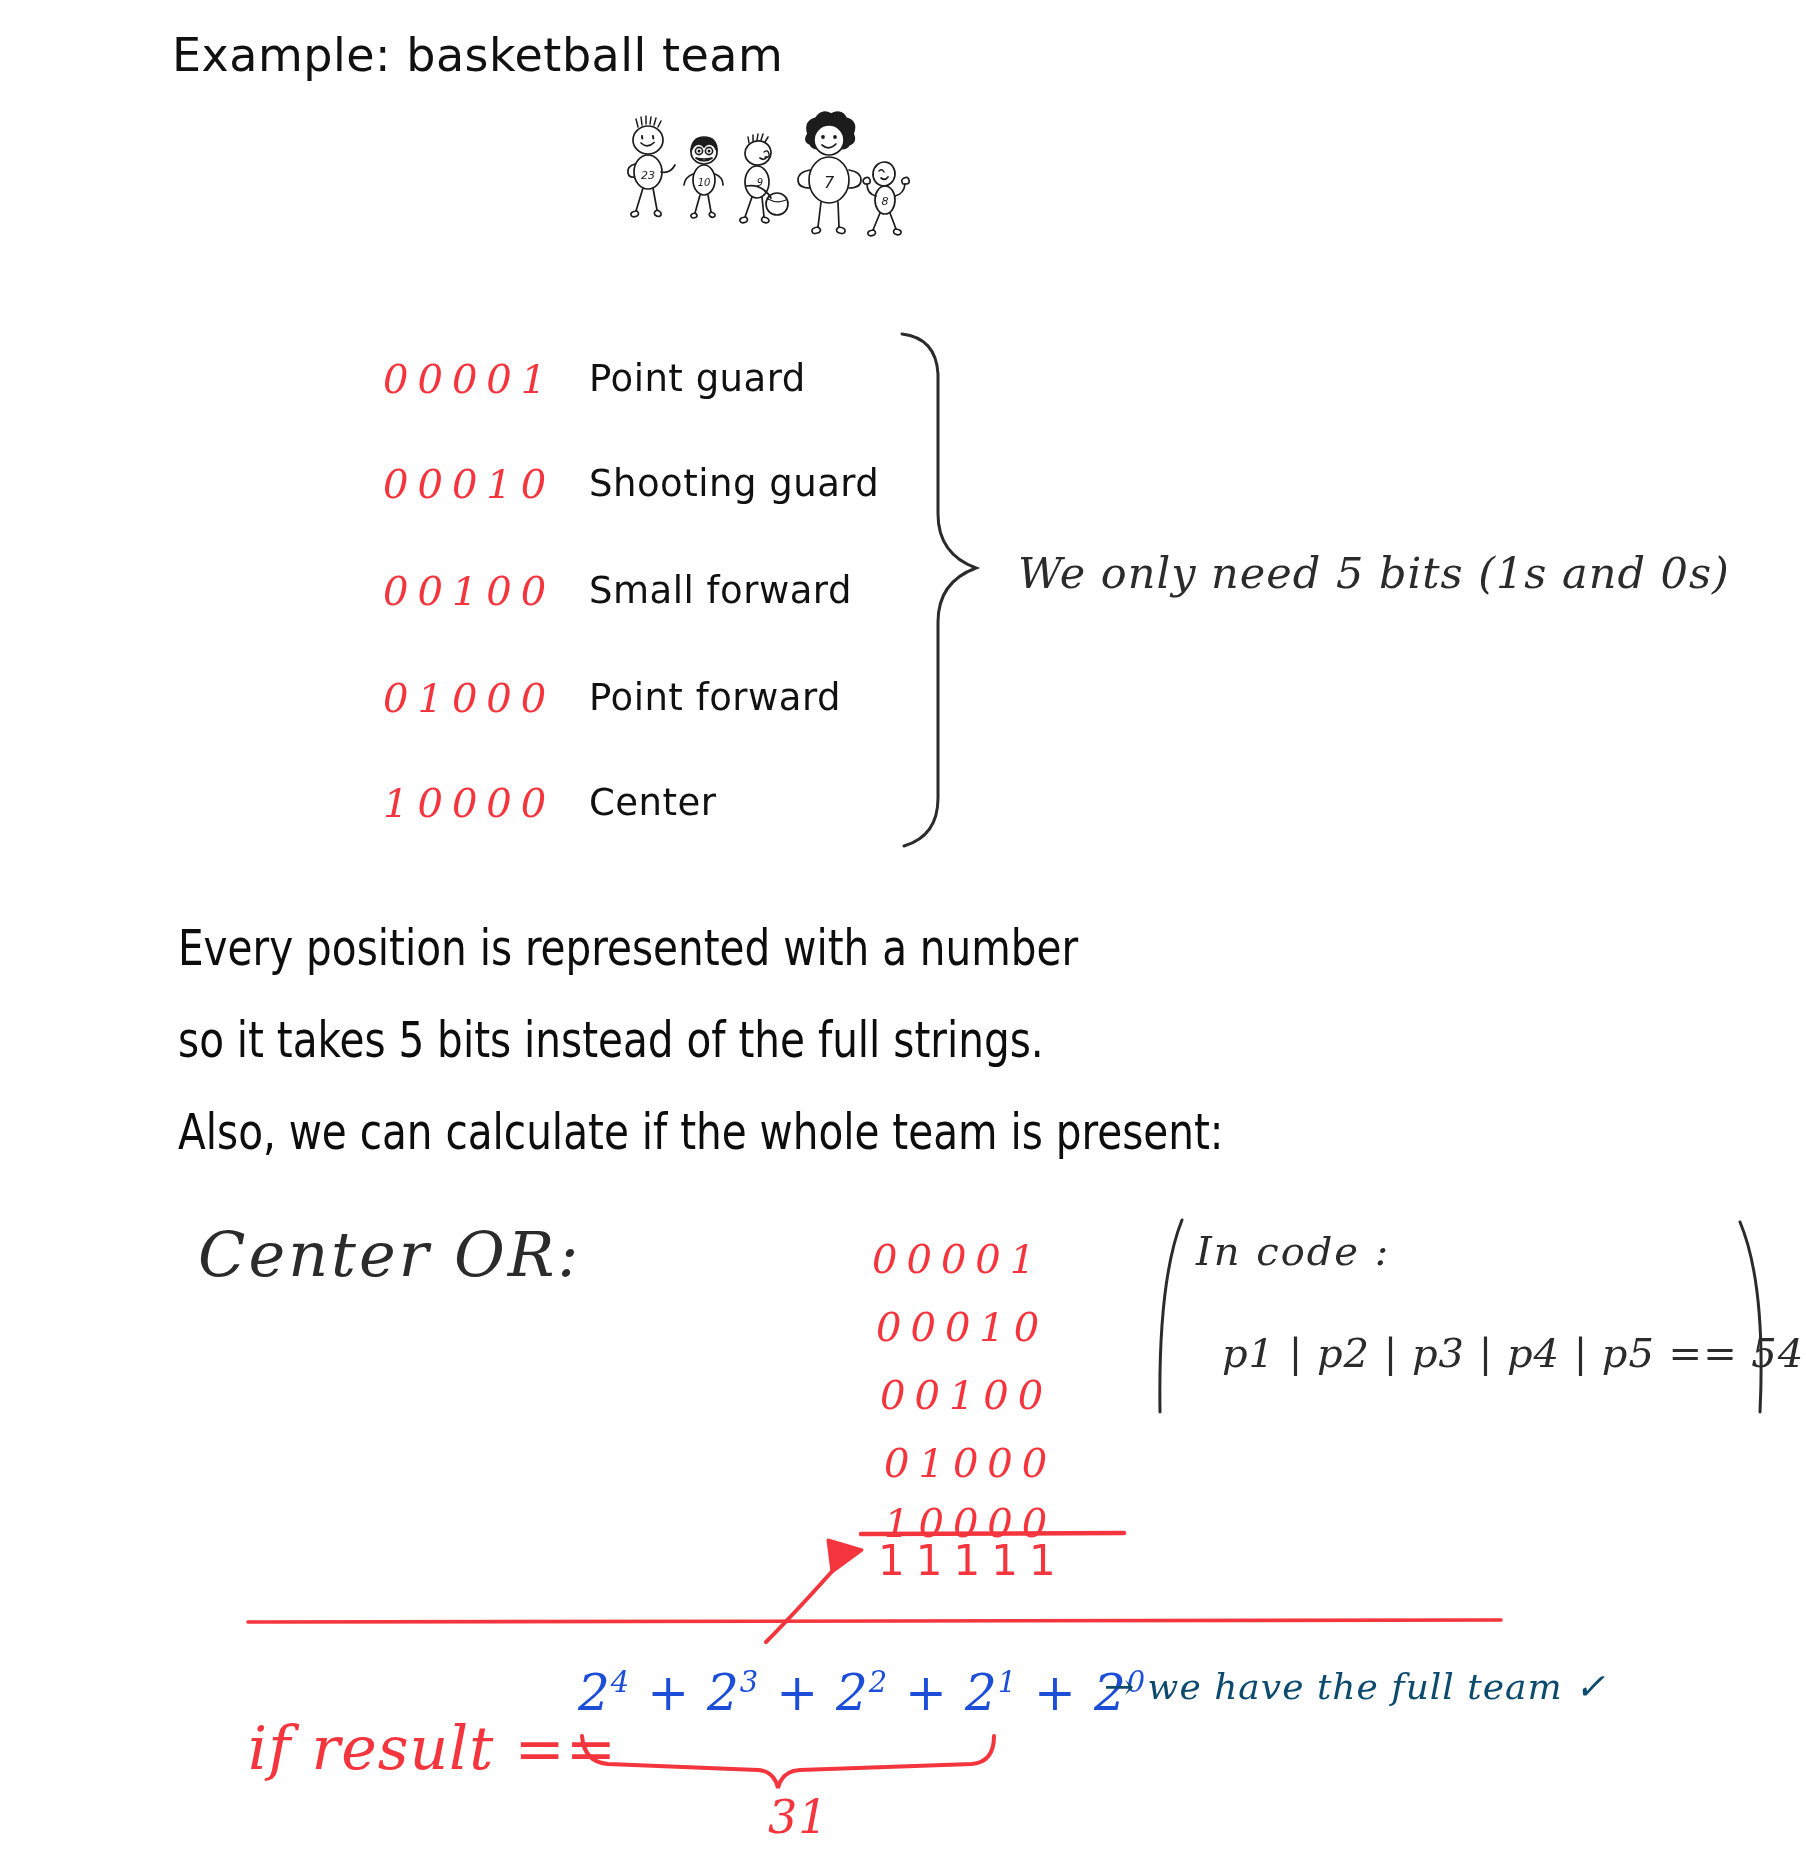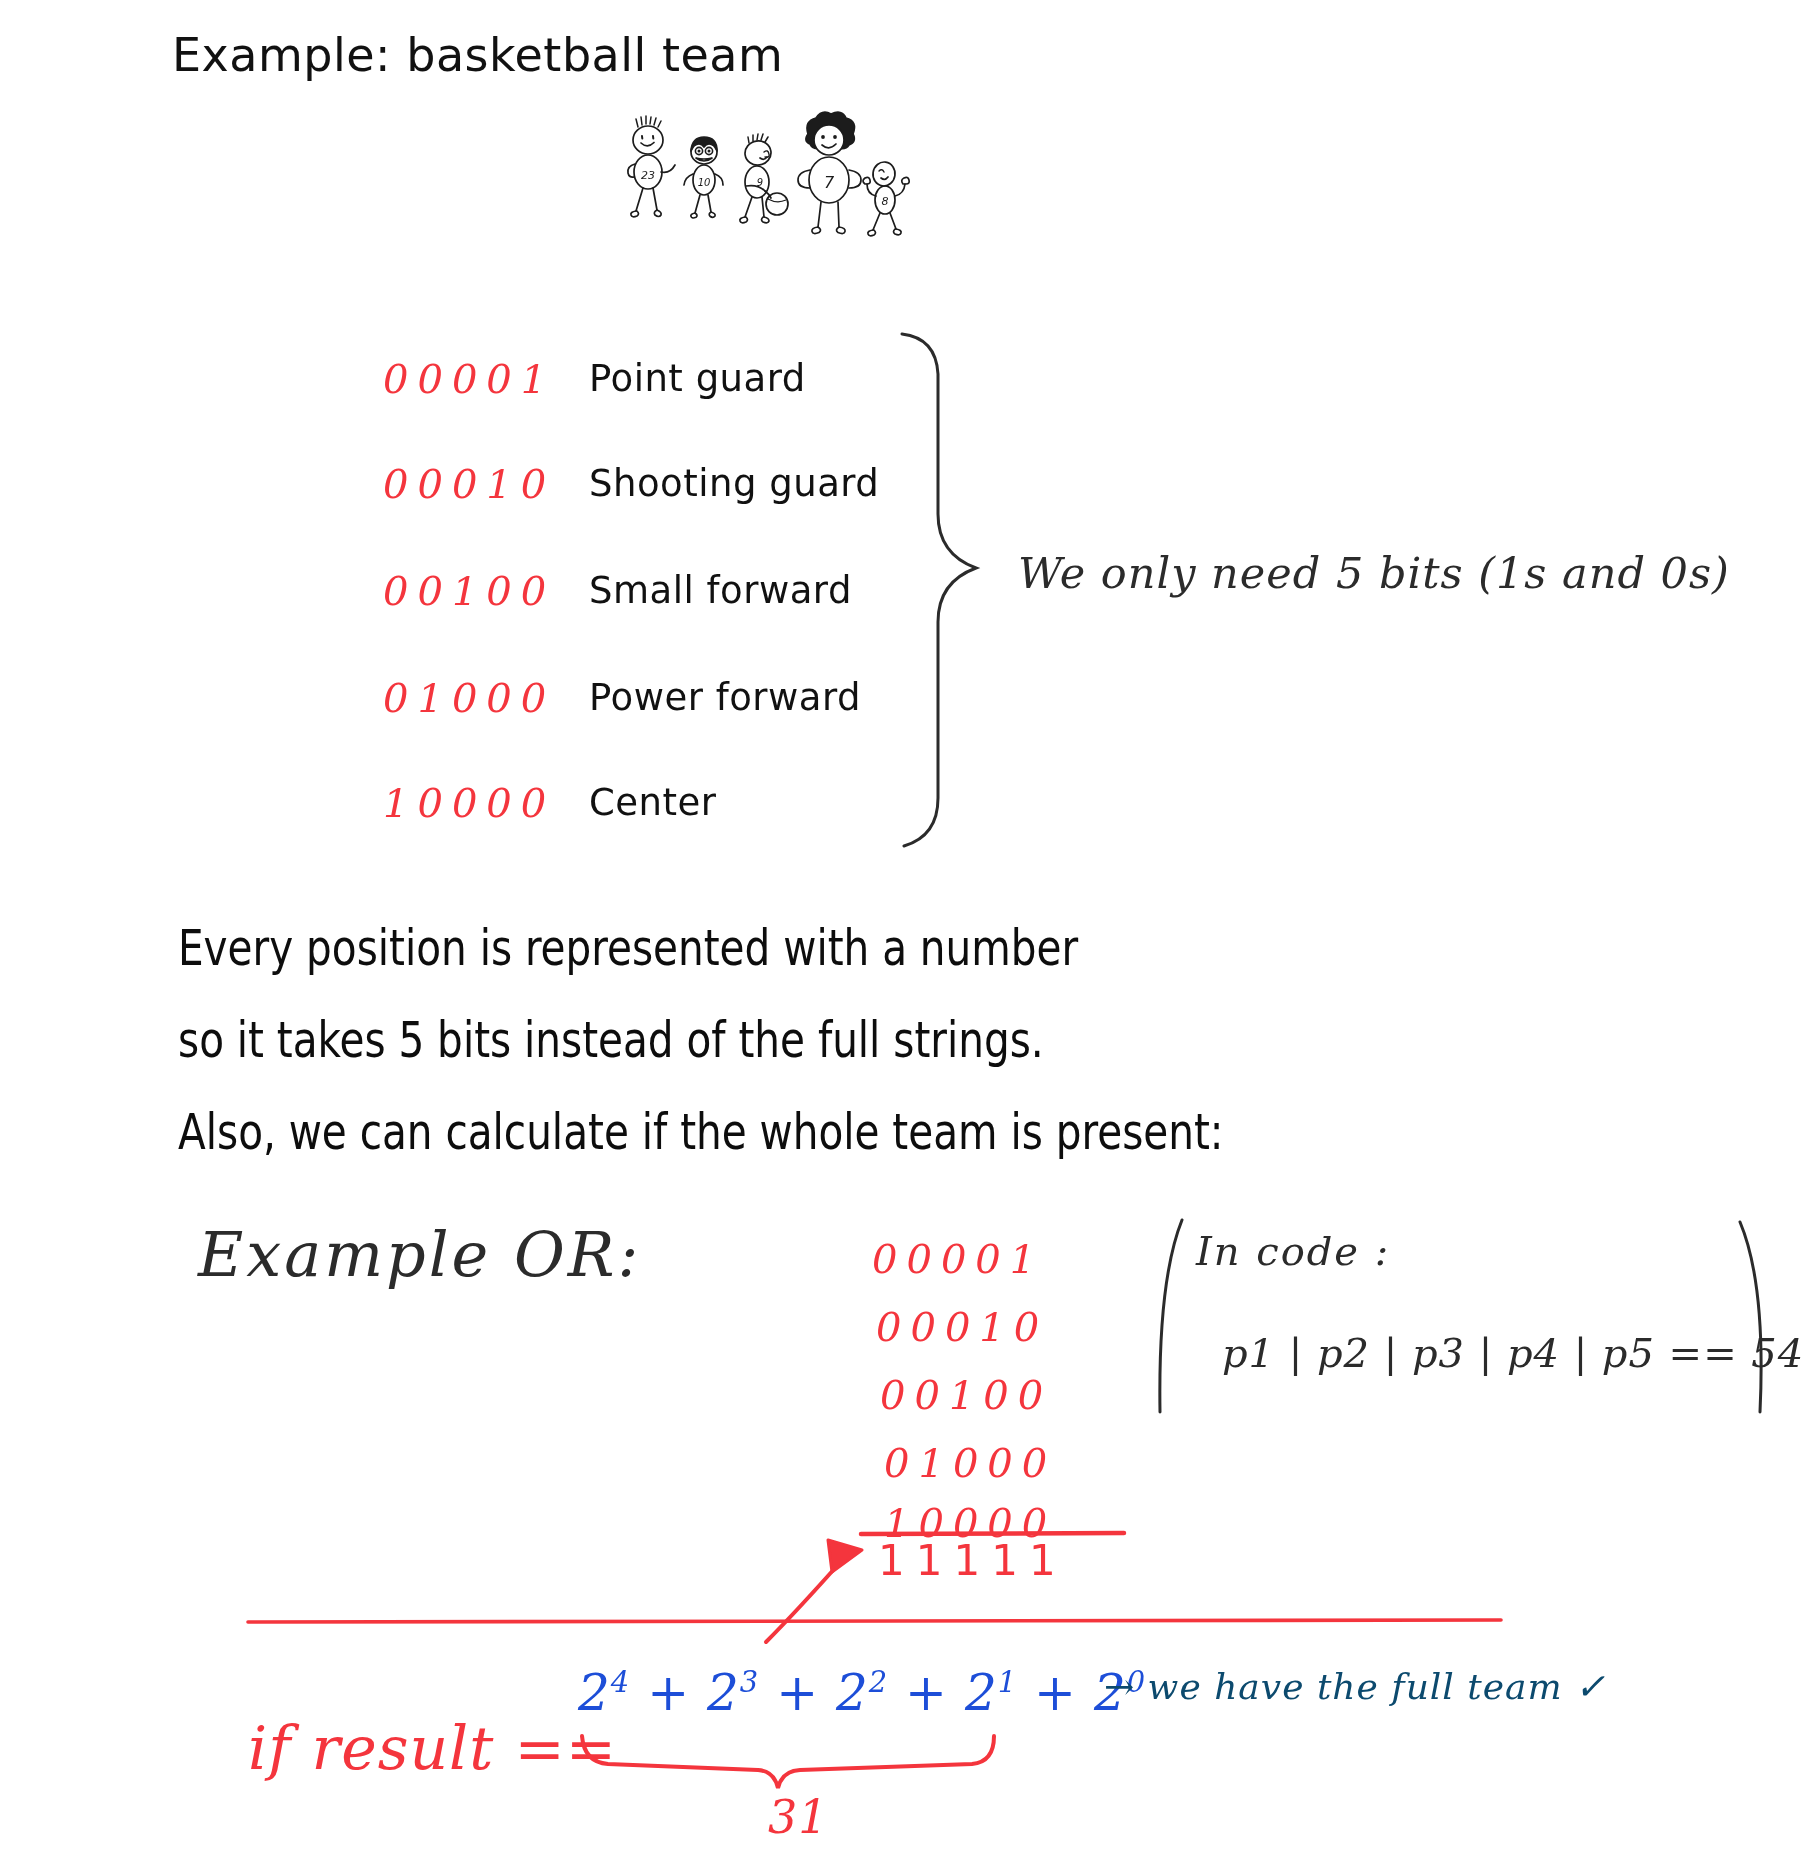--- a/index.html
+++ b/index.html
@@ -305,40 +305,40 @@
 <div class="pos-row abs" style="left:383px; top:461px;">
   <span class="pos-code red-digits">00010</span>
   <span class="pos-label marker">Shooting guard</span>
 </div>
 <div class="pos-row abs" style="left:383px; top:568px;">
   <span class="pos-code red-digits">00100</span>
   <span class="pos-label marker">Small forward</span>
 </div>
 <div class="pos-row abs" style="left:383px; top:675px;">
   <span class="pos-code red-digits">01000</span>
-  <span class="pos-label marker">Power forward</span>
+  <span class="pos-label marker">Point forward</span>
 </div>
 <div class="pos-row abs" style="left:383px; top:780px;">
   <span class="pos-code red-digits">10000</span>
   <span class="pos-label marker">Center</span>
 </div>
 
 <div class="abs" id="brace">
 <svg width="130" height="520" viewBox="0 0 130 520" fill="none" stroke="#2b2b2b" stroke-width="3" stroke-linecap="round">
   <path d="M4 4 q34 4 36 40 l0 140 q0 40 38 54 q-38 14 -38 54 l0 176 q0 38 -34 48"></path>
 </svg>
 </div>
 
 <div class="abs pen" id="brace-note">We only need 5 bits (1s and 0s)</div>
 
 <div class="para-line marker-cond" style="left:178px; top:920px;">Every position is represented with a number</div>
 <div class="para-line marker-cond" style="left:178px; top:1012px;">so it takes 5 bits instead of the full strings.</div>
 <div class="para-line marker-cond" style="left:178px; top:1104px;">Also, we can calculate if the whole team is present:</div>
 
-<div class="abs pen" id="bitwise-heading">Example OR:</div>
+<div class="abs pen" id="bitwise-heading">Center OR:</div>
 
 <div class="or-row red-digits" style="left:872px; top:1236px;">00001</div>
 <div class="or-row red-digits" style="left:876px; top:1304px;">00010</div>
 <div class="or-row red-digits" style="left:880px; top:1372px;">00100</div>
 <div class="or-row red-digits" style="left:884px; top:1440px;">01000</div>
 <div class="or-row red-digits" style="left:884px; top:1500px;">10000</div>
 
 <div class="abs" style="left:858px; top:1530px;">
   <svg width="270" height="8" viewBox="0 0 270 8" fill="none" stroke="#f4353d" stroke-width="4.5" stroke-linecap="round">
     <path d="M3 4 L266 3"></path>

